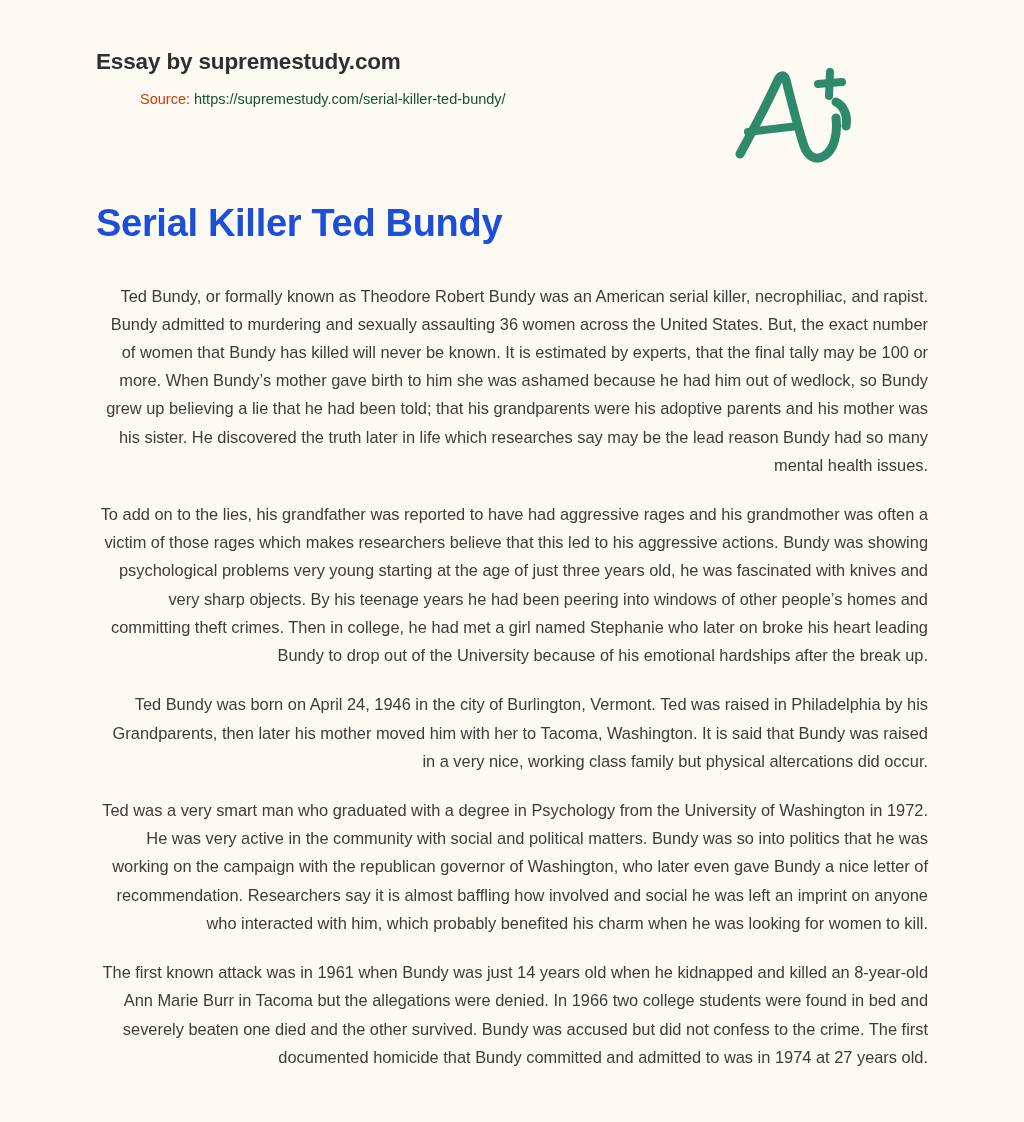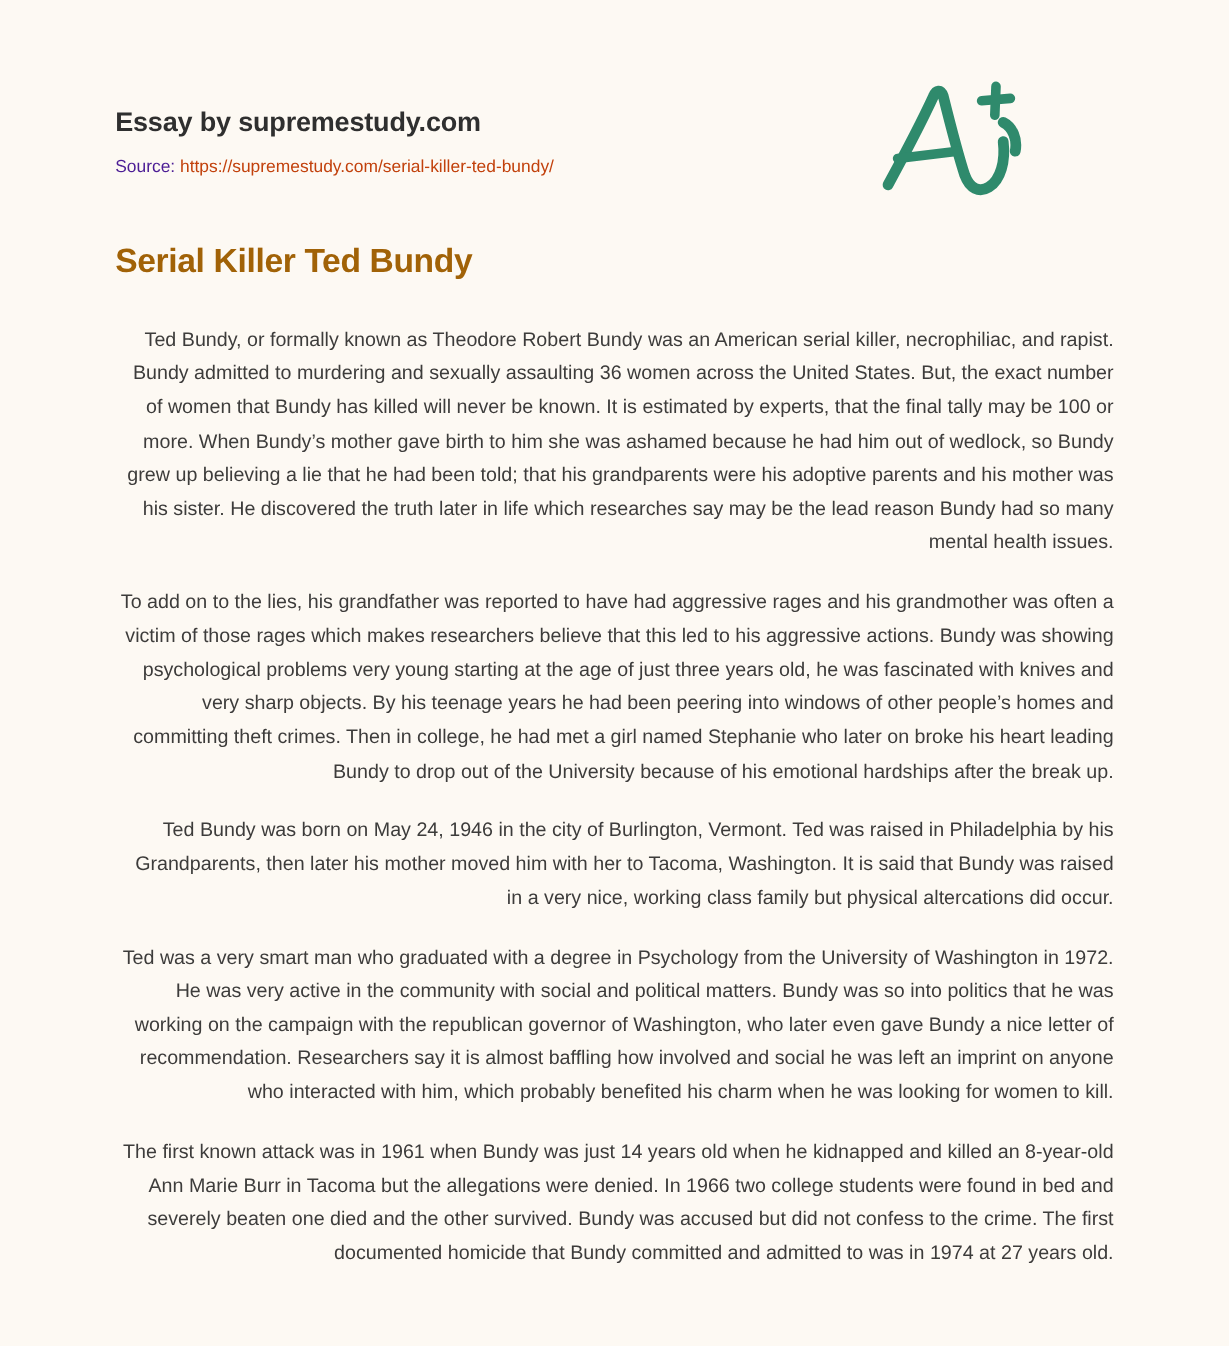--- a/index.html
+++ b/index.html
@@ -21,21 +21,21 @@
     width: 1024px;
     height: 1122px;
     box-sizing: border-box;
     padding: 0 96px;
     background: #fdf9f3;
   }
 
   
   .header {
     position: relative;
-    padding-top: 88px;
+    padding-top: 48px;
     height: 120px;
     box-sizing: border-box;
   }
 
   .brand-line {
     font-size: 22.5px;
     font-weight: bold;
     color: #2f2f2f;
     letter-spacing: -0.15px;
     line-height: 1.2;
@@ -44,25 +44,26 @@
 
   .source-line {
     margin-top: 16px;
     font-size: 14.5px;
     color: #8a8a88;
     line-height: 1.2;
     white-space: nowrap;
   }
 
   .source-label {
-    color: #4c1d95;
+    color: #c2410c;
+    margin-left: 44px;
   }
 
   .source-url {
-    color: #c2410c;
+    color: #14532d;
     text-decoration: none;
   }
 
   
   .logo {
     position: absolute;
     top: 62px;
     right: 72px;
     width: 130px;
     height: 110px;
@@ -73,23 +74,23 @@
     width: 130px;
     height: 110px;
   }
 
   
   .article {
     padding-top: 80px;
   }
 
   .essay-title {
-    font-size: 28px;
+    font-size: 38px;
     font-weight: bold;
-    color: #a16207;
+    color: #1d4ed8;
     letter-spacing: -0.3px;
     margin: 0 0 34px 0;
     line-height: 1.25;
   }
 
   .body-copy p {
     font-size: 16.4px;
     line-height: 1.72;
     color: #3d3c3b;
     margin: 0 0 21px 0;
@@ -123,20 +124,20 @@
       </svg>
     </div>
   </div>
 
   <div class="article">
     <h1 class="essay-title">Serial Killer Ted Bundy</h1>
 
     <div class="body-copy">
       <p>Ted Bundy, or formally known as Theodore Robert Bundy was an American serial killer, necrophiliac, and rapist. Bundy admitted to murdering and sexually assaulting 36 women across the United States. But, the exact number of women that Bundy has killed will never be known. It is estimated by experts, that the final tally may be 100 or more. When Bundy’s mother gave birth to him she was ashamed because he had him out of wedlock, so Bundy grew up believing a lie that he had been told; that his grandparents were his adoptive parents and his mother was his sister. He discovered the truth later in life which researches say may be the lead reason Bundy had so many mental health issues.</p>
       <p>To add on to the lies, his grandfather was reported to have had aggressive rages and his grandmother was often a victim of those rages which makes researchers believe that this led to his aggressive actions. Bundy was showing psychological problems very young starting at the age of just three years old, he was fascinated with knives and very sharp objects. By his teenage years he had been peering into windows of other people’s homes and committing theft crimes. Then in college, he had met a girl named Stephanie who later on broke his heart leading Bundy to drop out of the University because of his emotional hardships after the break up.</p>
-      <p>Ted Bundy was born on May 24, 1946 in the city of Burlington, Vermont. Ted was raised in Philadelphia by his Grandparents, then later his mother moved him with her to Tacoma, Washington. It is said that Bundy was raised in a very nice, working class family but physical altercations did occur.</p>
+      <p>Ted Bundy was born on April 24, 1946 in the city of Burlington, Vermont. Ted was raised in Philadelphia by his Grandparents, then later his mother moved him with her to Tacoma, Washington. It is said that Bundy was raised in a very nice, working class family but physical altercations did occur.</p>
       <p>Ted was a very smart man who graduated with a degree in Psychology from the University of Washington in 1972. He was very active in the community with social and political matters. Bundy was so into politics that he was working on the campaign with the republican governor of Washington, who later even gave Bundy a nice letter of recommendation. Researchers say it is almost baffling how involved and social he was left an imprint on anyone who interacted with him, which probably benefited his charm when he was looking for women to kill.</p>
       <p>The first known attack was in 1961 when Bundy was just 14 years old when he kidnapped and killed an 8-year-old Ann Marie Burr in Tacoma but the allegations were denied. In 1966 two college students were found in bed and severely beaten one died and the other survived. Bundy was accused but did not confess to the crime. The first documented homicide that Bundy committed and admitted to was in 1974 at 27 years old.</p>
 
     </div>
   </div>
 
 </div>
 
 </body></html>

